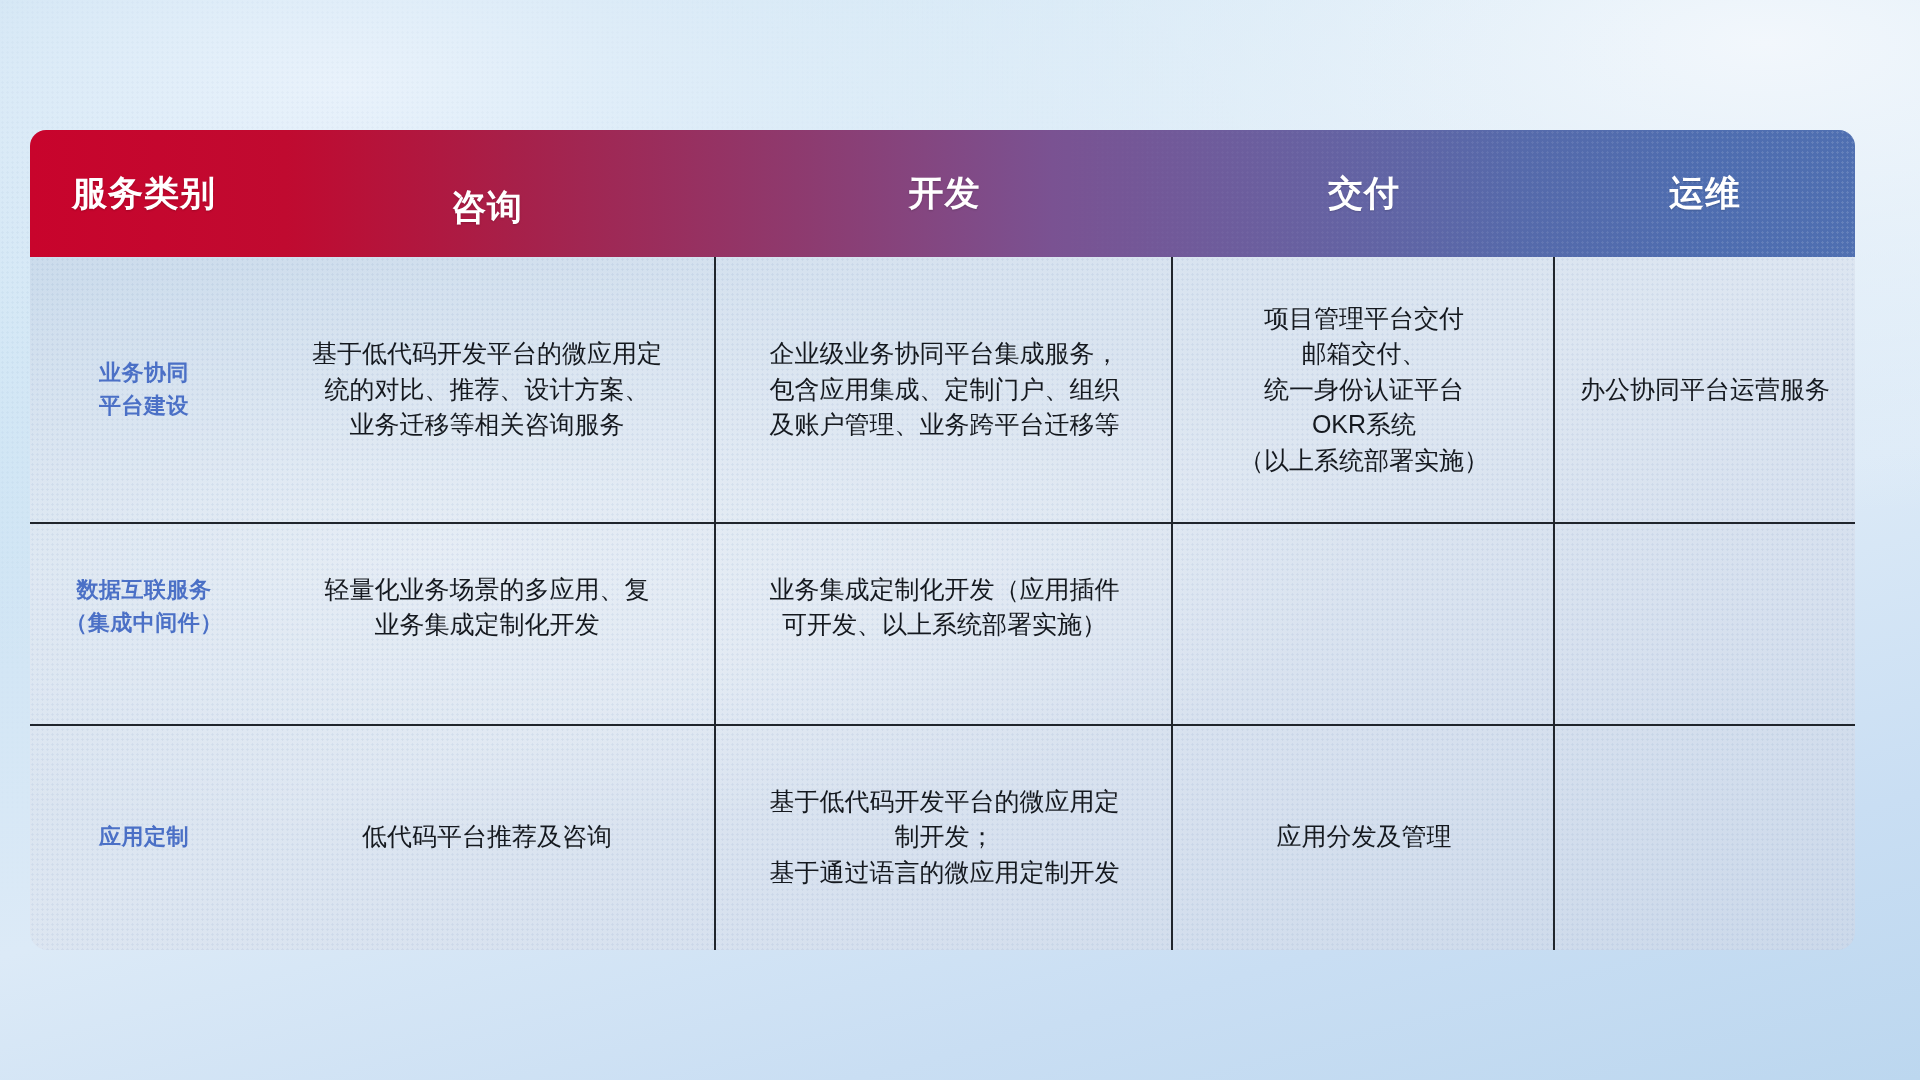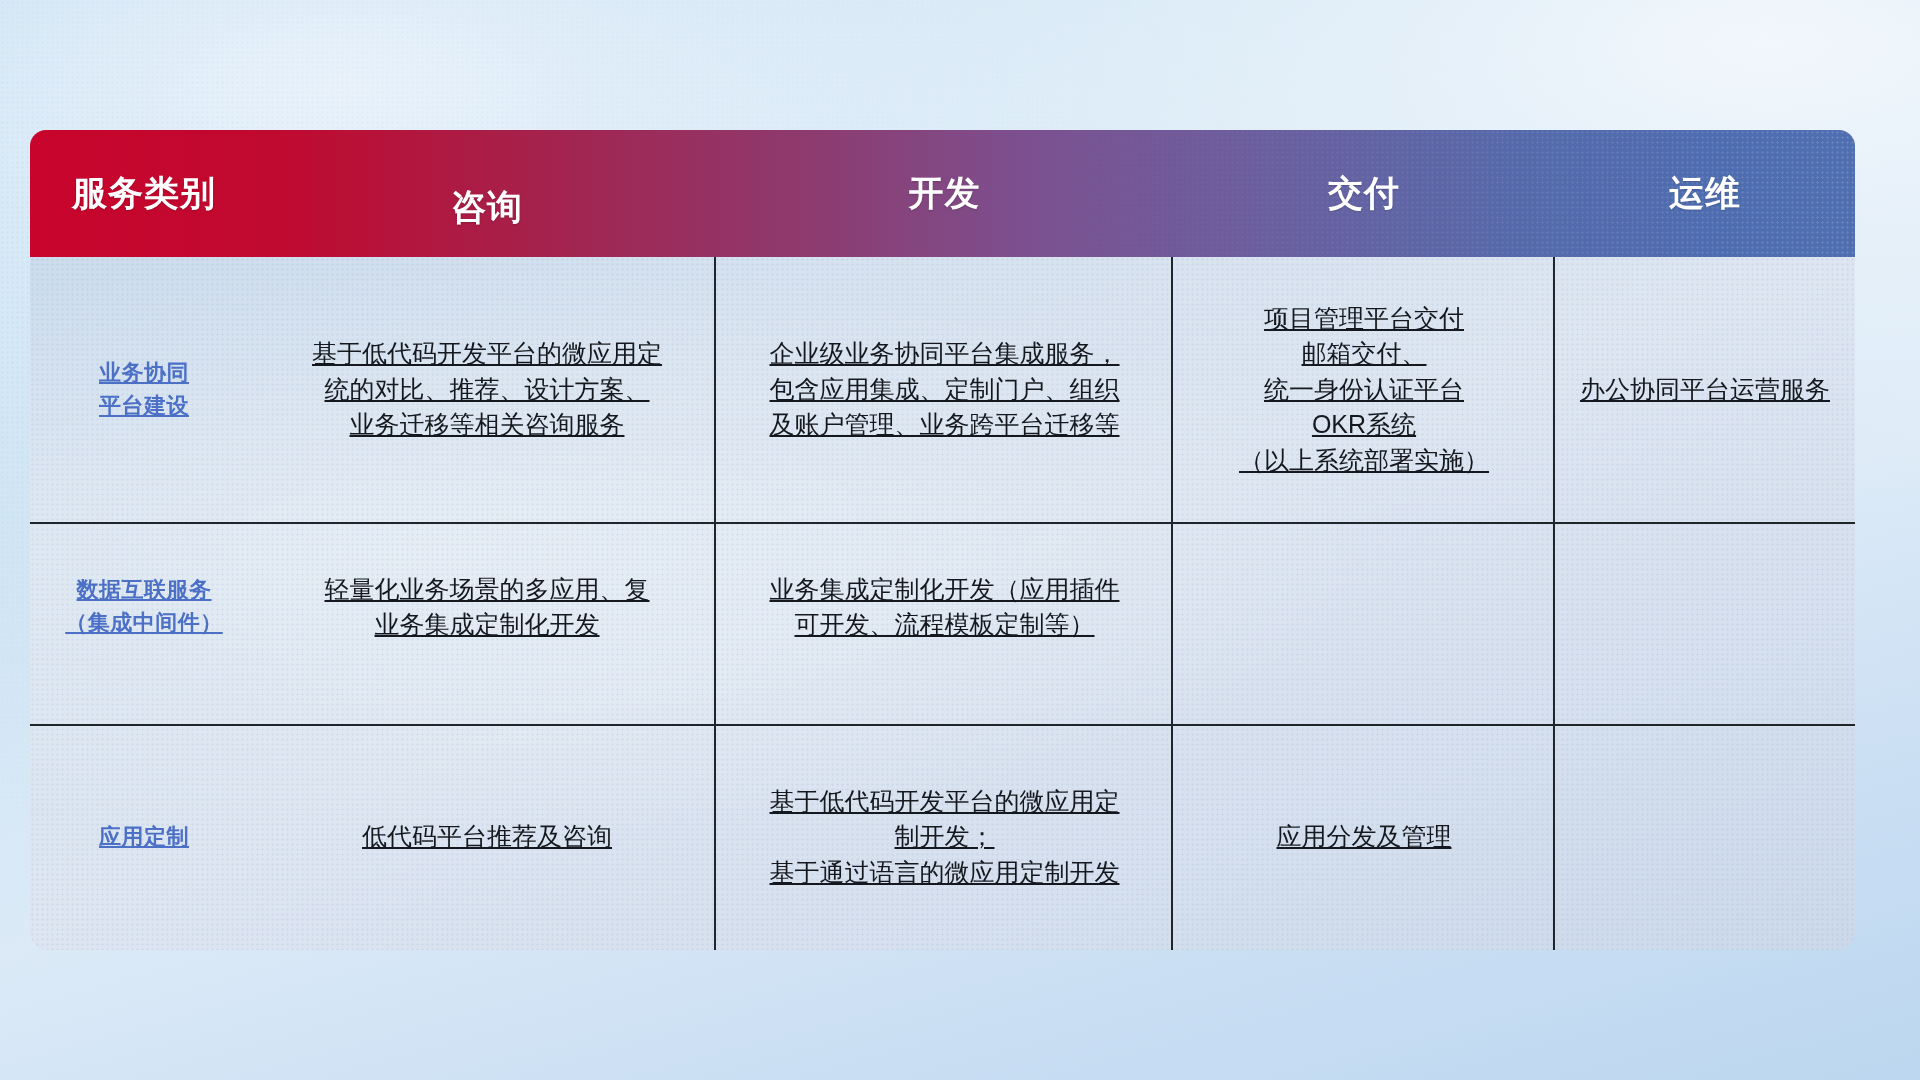--- a/index.html
+++ b/index.html
@@ -139,21 +139,20 @@
   #vline-2 { left: 1523px; }
 
   .td {
     font-size: 25px;
     line-height: 1.42;
     color: #15191f;
     text-align: center;
     white-space: pre-line;
     padding: 0 0;
     box-sizing: border-box;
-    text-decoration: underline;
   }
   .td.cat {
     color: #4b70c6;
     font-weight: bold;
     font-size: 22px;
     line-height: 1.48;
     letter-spacing: .5px;
   }
 
   
@@ -203,21 +202,21 @@
 （以上系统部署实施）</div>
       <div class="td c4">办公协同平台运营服务</div>
     </div>
 
     <div class="trow" id="row-1">
       <div class="td cat c0">数据互联服务
 （集成中间件）</div>
       <div class="td c1">轻量化业务场景的多应用、复
 业务集成定制化开发</div>
       <div class="td c2">业务集成定制化开发（应用插件
-可开发、流程模板定制等）</div>
+可开发、以上系统部署实施）</div>
       <div class="td c3"></div>
       <div class="td c4"></div>
     </div>
 
     <div class="trow" id="row-2">
       <div class="td cat c0">应用定制</div>
       <div class="td c1">低代码平台推荐及咨询</div>
       <div class="td c2">基于低代码开发平台的微应用定
 制开发；
 基于通过语言的微应用定制开发</div>

